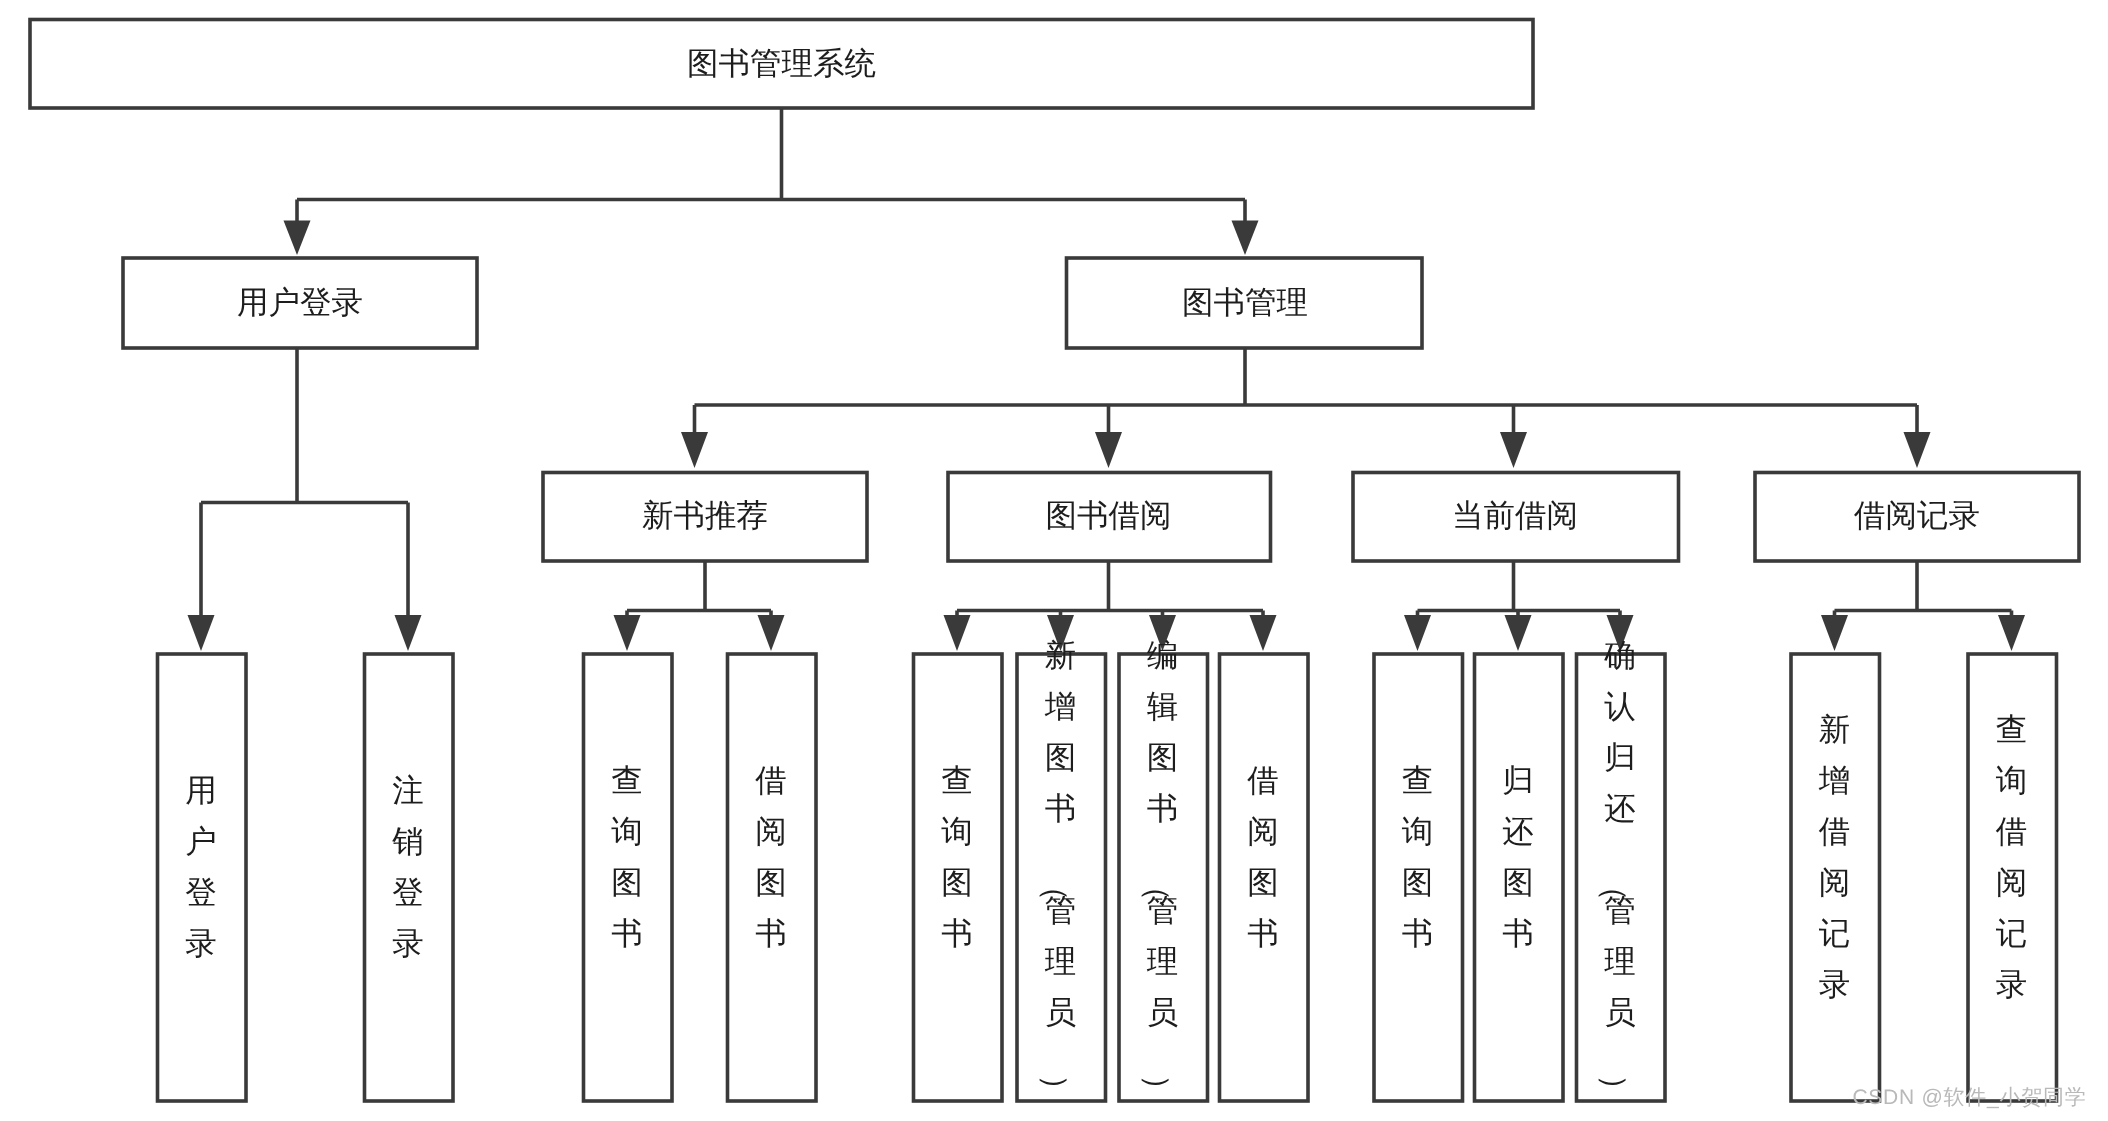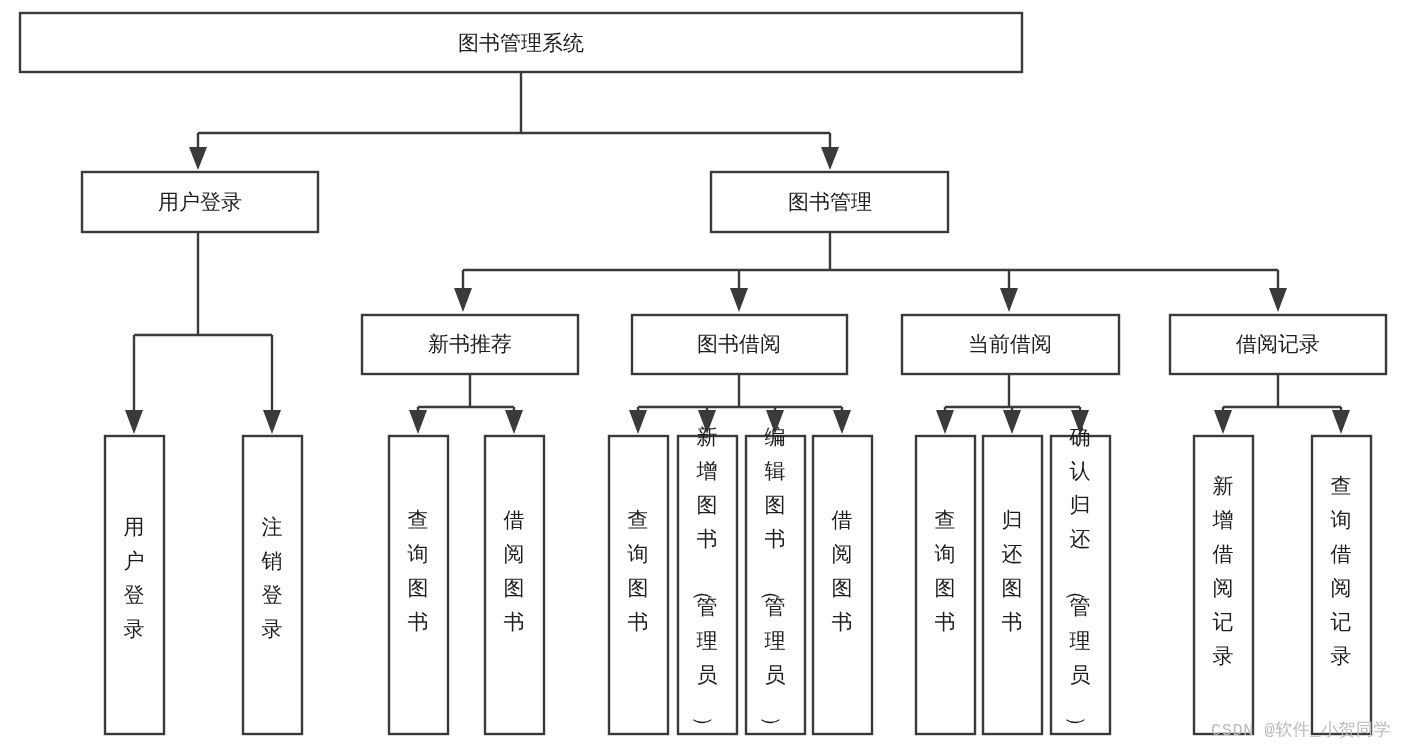--- a/index.html
+++ b/index.html
@@ -46,22 +46,22 @@
   .node-label-v {
     font-family: "Liberation Sans", "DejaVu Sans", sans-serif;
     font-size: 21px;
     fill: #1d1d1d;
     text-anchor: middle;
   }
   .watermark {
     position: absolute;
     right: 14px;
     bottom: 6px;
-    font-family: Liberation Mono, monospace;
-    font-size: 17px;
+    font-family: Liberation Sans, sans-serif;
+    font-size: 14px;
     color: #b9b9b9;
     letter-spacing: 0.5px;
     white-space: nowrap;
     pointer-events: none;
   }
 </style>
 </head>
 <body>
 
 <svg id="chart-root" viewBox="0 0 1405 747" xmlns="http://www.w3.org/2000/svg">

